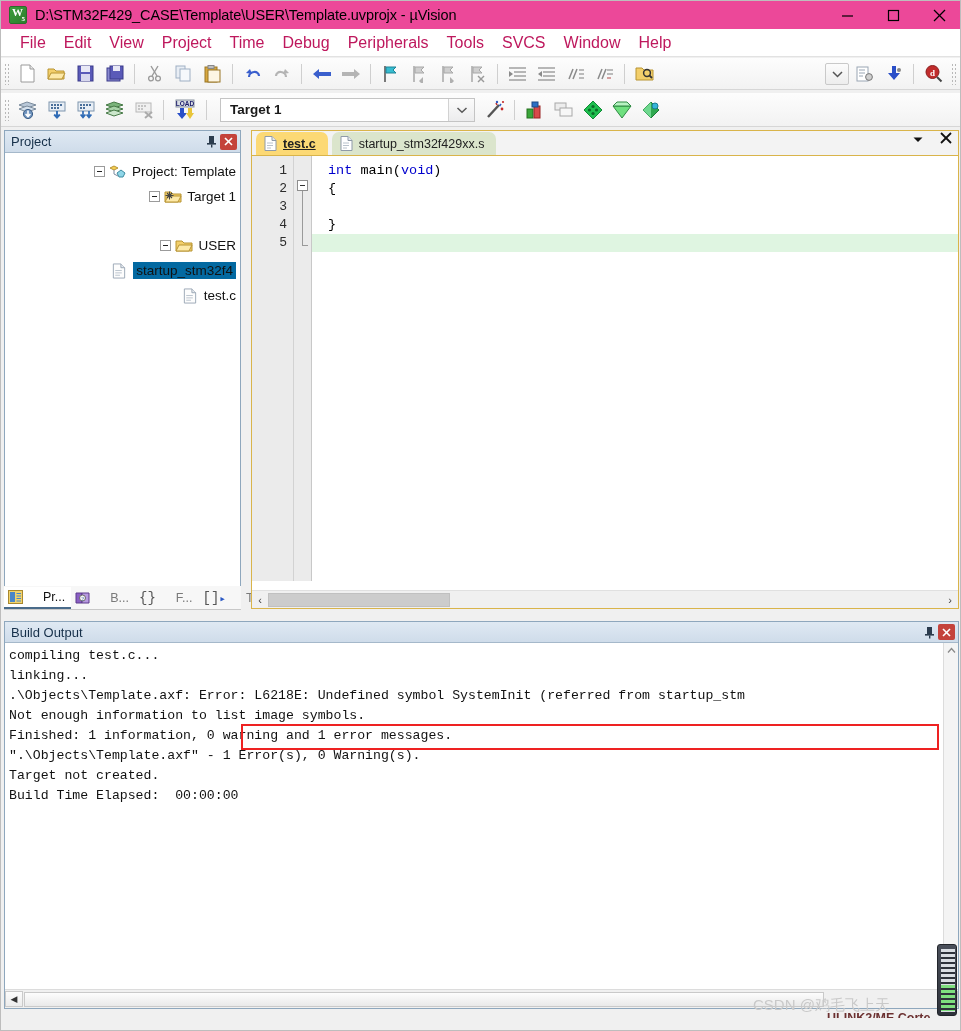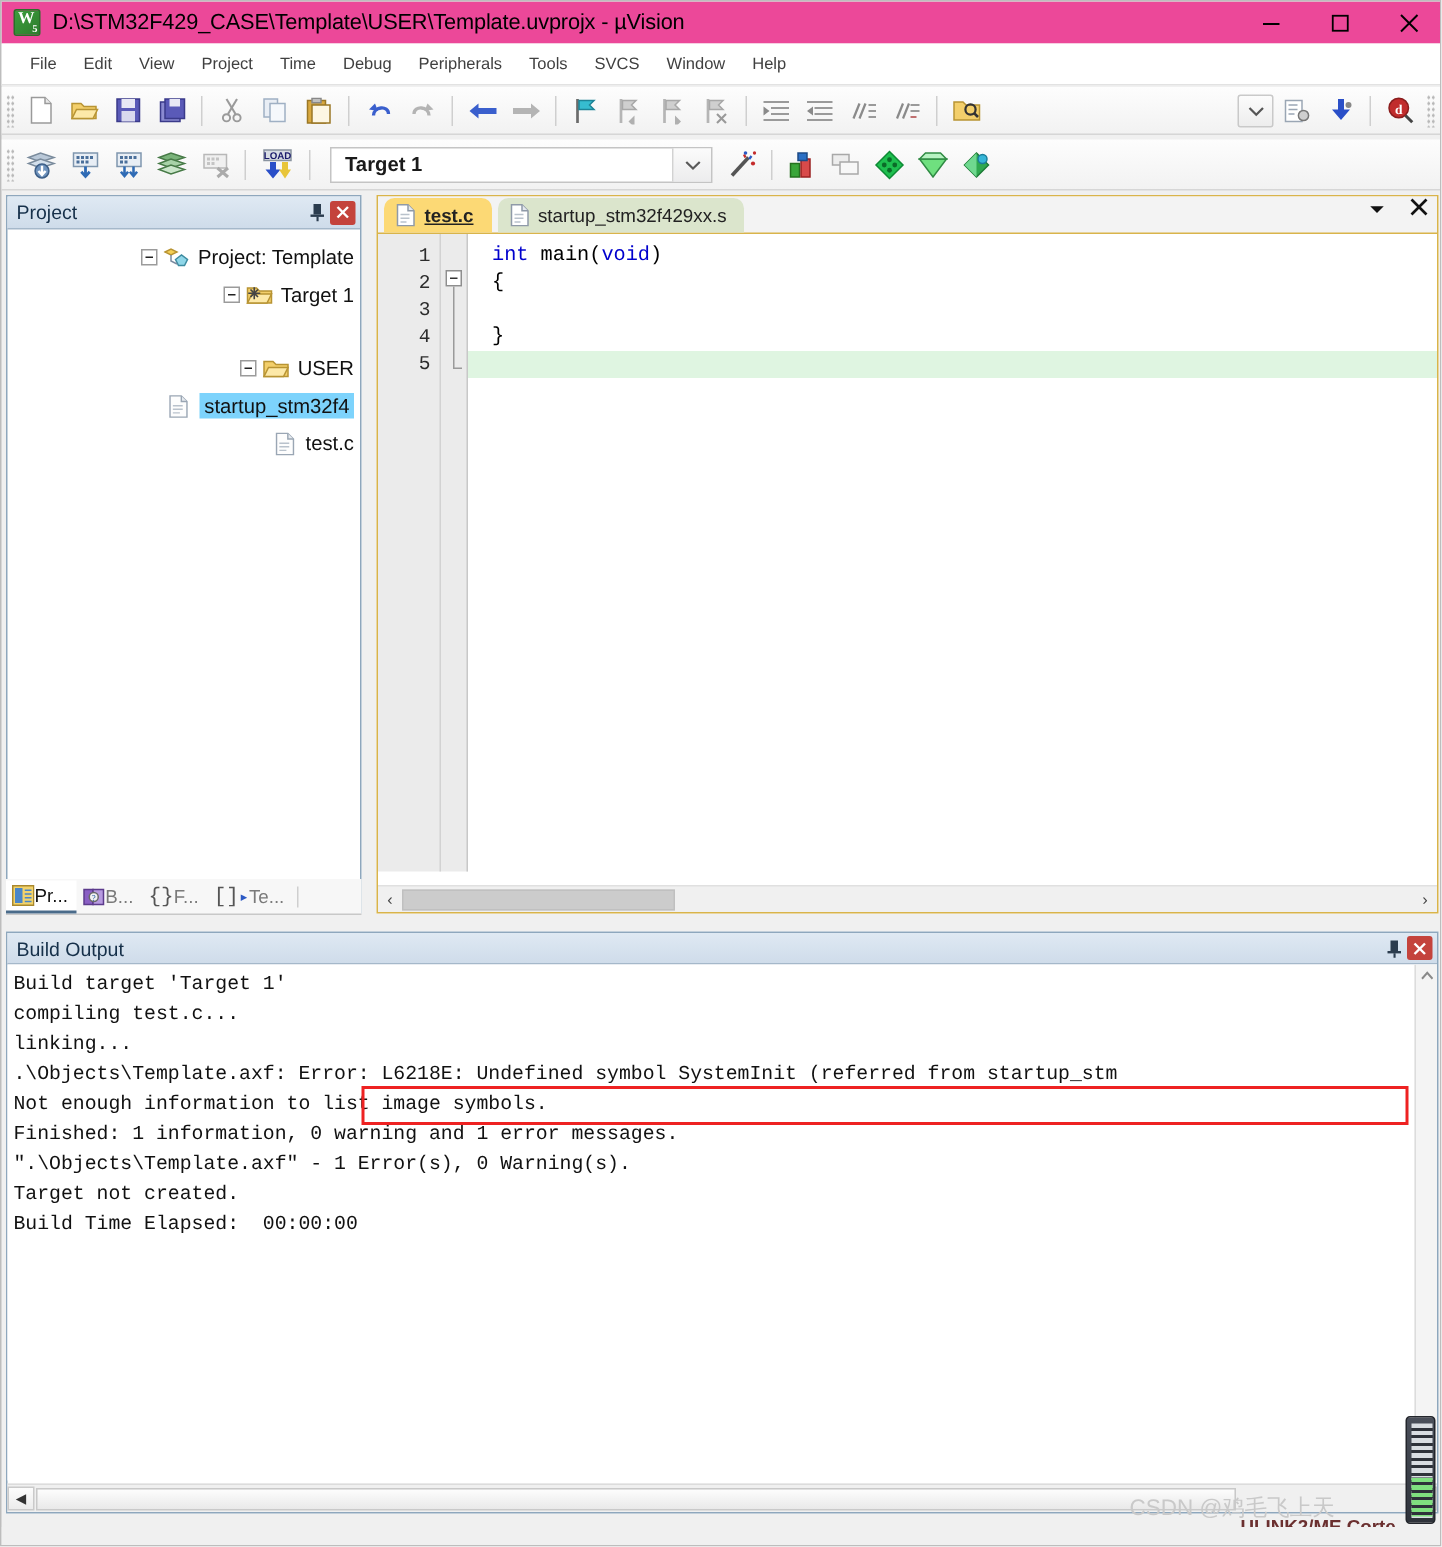--- a/index.html
+++ b/index.html
@@ -51,21 +51,21 @@
   .winbtn svg { display:block; }
 
   
   .menubar {
     position:absolute; left:0; top:28px; width:961px; height:28px;
     background:#ffffff; display:flex; align-items:center;
     padding-left: 10px;
     border-bottom: 1px solid #e2e2e2;
   }
   .menu-item {
-    font-size: 11px; color:#404040; padding: 3px 9px; white-space:nowrap;
+    font-size: 16px; color:#be185d; padding: 3px 9px; white-space:nowrap;
   }
 
   
   .toolbar {
     position:absolute; left:0; width:961px; height:32px;
     background: linear-gradient(#fdfdfd,#f2f2f2);
     border-bottom: 1px solid #d6d6d6;
     display:flex; align-items:center;
   }
   .toolbar.row1 { top:57px; }
@@ -118,21 +118,21 @@
   .tree { padding: 6px 4px; font-size:13.5px; color:#111; }
   .tnode { display:flex; align-items:center; height:25px; white-space:nowrap;justify-content:flex-end; }
   .expander {
     width: 11px; height: 11px; border:1px solid #9b9b9b; background:#fff;
     margin-right: 4px; position:relative; flex:0 0 auto;
   }
   .expander::before {
     content:""; position:absolute; left:2px; top:4px; width:5px; height:1px; background:#222;
   }
   .tlabel { margin-left: 5px; }
-  .tlabel.selected { background:#7dd3fc; padding: 1px 3px; }
+  .tlabel.selected { background:#0369a1; padding: 1px 3px; }
   .ico { width:18px; height:16px; flex:0 0 auto; display:block; }
 
   .panel-hscroll {
     position:absolute; left:0; bottom:0; width:235px; height:17px;
     background:#f0f0f0; border-top:1px solid #dcdcdc; display:flex; align-items:center;
   }
   .hs-arrow {
     width:17px; height:15px; display:flex; align-items:center; justify-content:center;
     font-size:8px; color:#333; background:linear-gradient(#fcfcfc,#ececec);
     border:1px solid #cacaca;
@@ -140,21 +140,21 @@
   .hs-thumb { width:122px; height:14px; margin-left:1px;
               background:linear-gradient(#fdfdfd,#ebebeb); border:1px solid #c9c9c9; }
   .hs-track { flex:1 1 auto; }
 
   .panel-tabs {
     position:absolute; left:3px; top:585px; width:237px; height:24px;
     display:flex; align-items:flex-end; font-size:12.5px;
     border-bottom:1px solid #c8c8c8; background:#f7f7f7;
   }
   .ptab {
-    display:flex; align-items:center; gap:0; padding: 2px 6px 3px 4px;
+    display:flex; align-items:center; gap:20px; padding: 2px 6px 3px 4px;
     color:#7a7a7a; height:22px; white-space:nowrap;
   }
   .ptab.active { color:#111; border-bottom:2px solid #4a6b8a; background:#fff; }
   .ptab-sep { width:1px; height:14px; background:#cfcfcf; align-self:center; margin:0 2px;}
 
   
   .editor-area {
     position:absolute; left:250px; top:129px; width:708px; height:479px;
     background:#fff; border:1px solid #d9b44a;
   }
@@ -860,21 +860,20 @@
       </div>
       <div class="close-btn-red">
         <svg width="9" height="9" viewBox="0 0 9 9">
             <line x1="1" y1="1" x2="8" y2="8" stroke="#fff" stroke-width="1.6"></line>
             <line x1="8" y1="1" x2="1" y2="8" stroke="#fff" stroke-width="1.6"></line>
           </svg>
       </div>
     </div>
 
     <div class="build-body">
-      <div class="bline">Build target 'Target 1'</div>
       <div class="bline">compiling test.c...</div>
       <div class="bline">linking...</div>
       <div class="bline">.\Objects\Template.axf: Error: L6218E: Undefined symbol SystemInit (referred from startup_stm</div>
       <div class="bline">Not enough information to list image symbols.</div>
       <div class="bline">Finished: 1 information, 0 warning and 1 error messages.</div>
       <div class="bline">".\Objects\Template.axf" - 1 Error(s), 0 Warning(s).</div>
       <div class="bline">Target not created.</div>
       <div class="bline">Build Time Elapsed:  00:00:00</div>
 
       <div class="build-vscroll">

